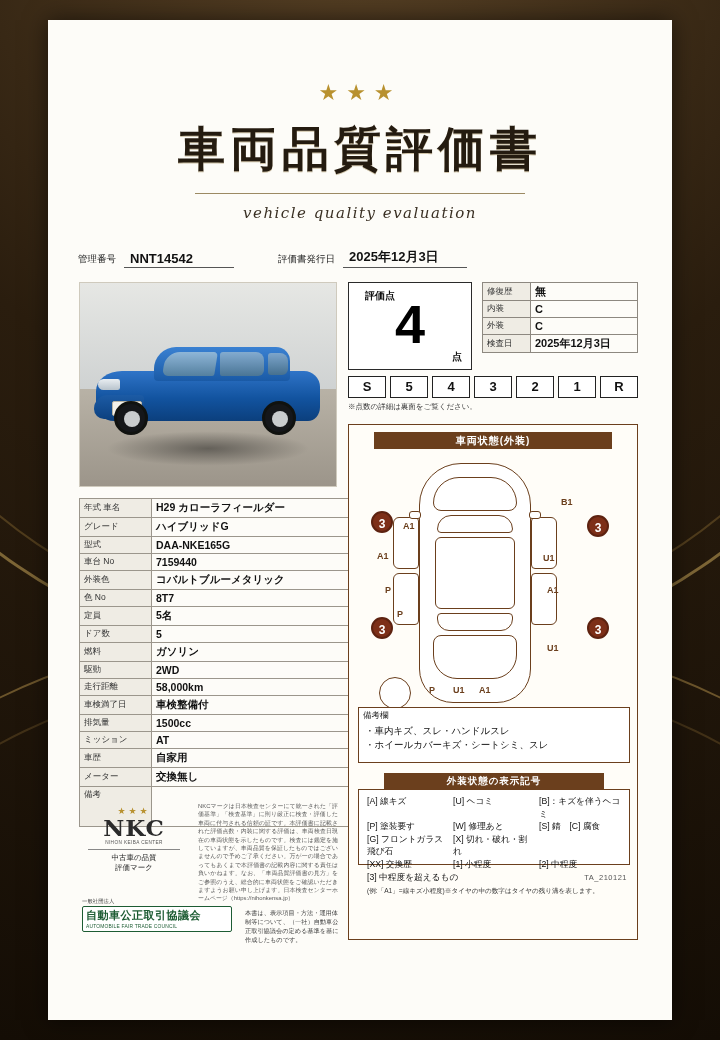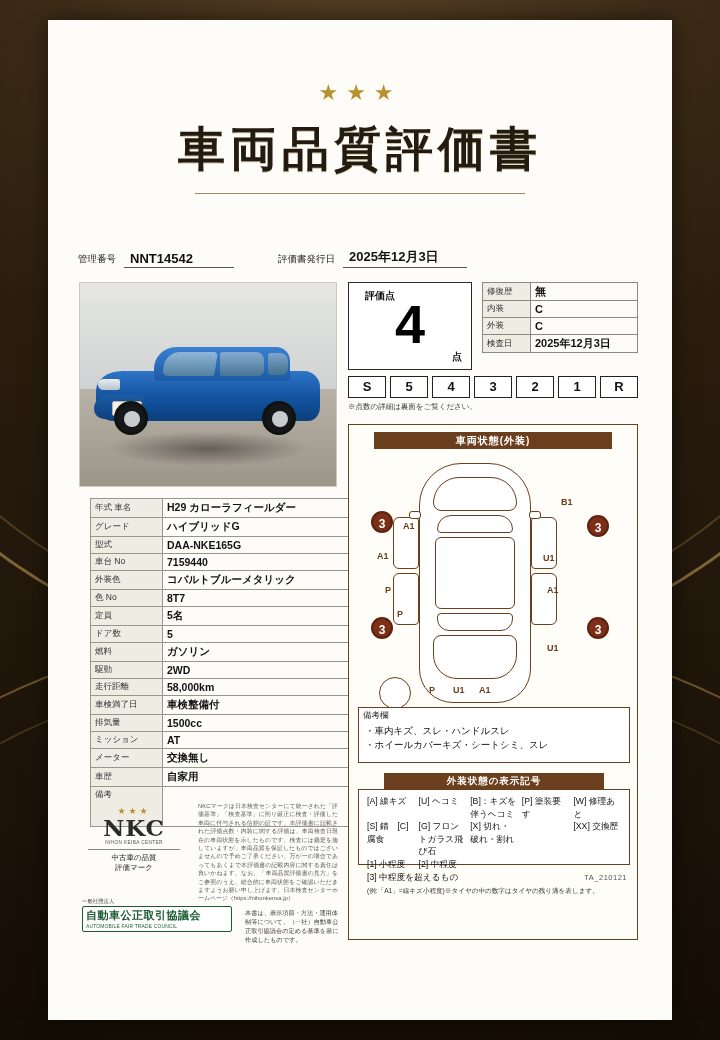--- a/index.html
+++ b/index.html
@@ -141,21 +141,21 @@
     color:#b4322f; font-size:7px; font-weight:bold; text-align:center; line-height:14px;
     letter-spacing:0.5px;
   }
   .car-bumper {
     position:absolute; left:2px; top:50px; width:50px; height:24px;
     background:linear-gradient(#1c5ba5,#0c4180); border-radius:14px 4px 6px 10px;
   }
 
   
   .spec-table {
-    position:absolute; left:42px; top:478px; width:294px;
+    position:absolute; left:31px; top:478px; width:294px;
     border-collapse:collapse; font-size:9.5px;border-radius:29px;
   }
   .spec-table td { border:1px solid #9b968c; padding:2px 4px; height:16px; }
   .spec-table td.k { width:72px; background:#efece4; color:#333; font-size:8.5px; }
   .spec-table td.v { font-weight:bold; color:#111; font-size:10.5px;margin-top:17px; }
   .spec-table tr.tall td { height:40px; vertical-align:top; }
 
   
   .score-box {
     position:absolute; left:300px; top:262px; width:124px; height:88px;
@@ -258,21 +258,21 @@
   .legend-head {
     position:absolute; left:35px; top:348px; width:220px; height:16px;
     background:#6b3f1d; color:#fff; font-size:9.5px; font-weight:bold;
     text-align:center; line-height:16px; letter-spacing:1px;
   }
   .legend-box {
     position:absolute; left:9px; top:364px; width:272px; height:76px;
     border:1.2px solid #6b3f1d; background:#fff;
     padding:5px 8px; font-size:8.7px; color:#111; line-height:12.6px;
   }
-  .legend-grid { display:grid; grid-template-columns:1fr 1fr 1fr 1fr 1fr; column-gap:4px; }
+  .legend-grid { display:grid; grid-template-columns:1fr 1fr 1fr; column-gap:4px; }
   .legend-note { margin-top:3px; font-size:6.6px; color:#333; line-height:9px; }
   .legend-full { grid-column:1 / -1; }
 
   .doc-code {
     position:absolute; right:10px; top:448px; font-size:7.5px; color:#555;
     letter-spacing:0.5px;
   }
 
   
   .footer-text {
@@ -314,20 +314,21 @@
   <div class="frame-arc arc3"></div>
   <div class="frame-arc arc4"></div>
 </div>
 
 <div class="sheet">
 <div class="sheet-inner">
 
   <div class="stars">★★★</div>
   <div class="title-main">車両品質評価書</div>
   <div class="title-rule"></div>
+  <div class="title-sub">vehicle quality evaluation</div>
 
   <div class="meta-row">
     <span class="meta-label">管理番号</span>
     <span class="meta-value">NNT14542</span>
     <span class="meta-gap"></span>
     <span class="meta-label">評価書発行日</span>
     <span class="meta-value">2025年12月3日</span>
   </div>
 
   <div class="photo">
@@ -400,26 +401,26 @@
           </tr>
       <tr>
             <td class="k">排気量</td>
             <td class="v">1500cc</td>
           </tr>
       <tr>
             <td class="k">ミッション</td>
             <td class="v">AT</td>
           </tr>
       <tr>
+            <td class="k">車歴</td>
+            <td class="v">自家用</td>
+          </tr>
+      <tr>
             <td class="k">メーター</td>
             <td class="v">交換無し</td>
-          </tr>
-      <tr>
-            <td class="k">車歴</td>
-            <td class="v">自家用</td>
           </tr>
       <tr class="tall">
             <td class="k">備考</td>
             <td class="v"></td>
           </tr>
     </tbody>
   </table>
 
   <div class="score-box">
     <div class="score-label">評価点</div>

